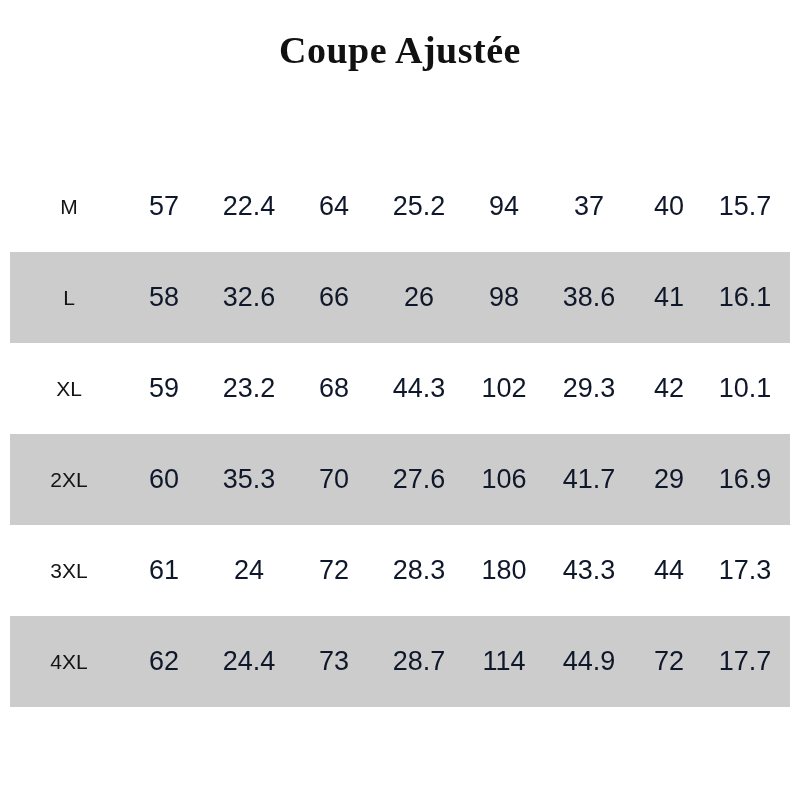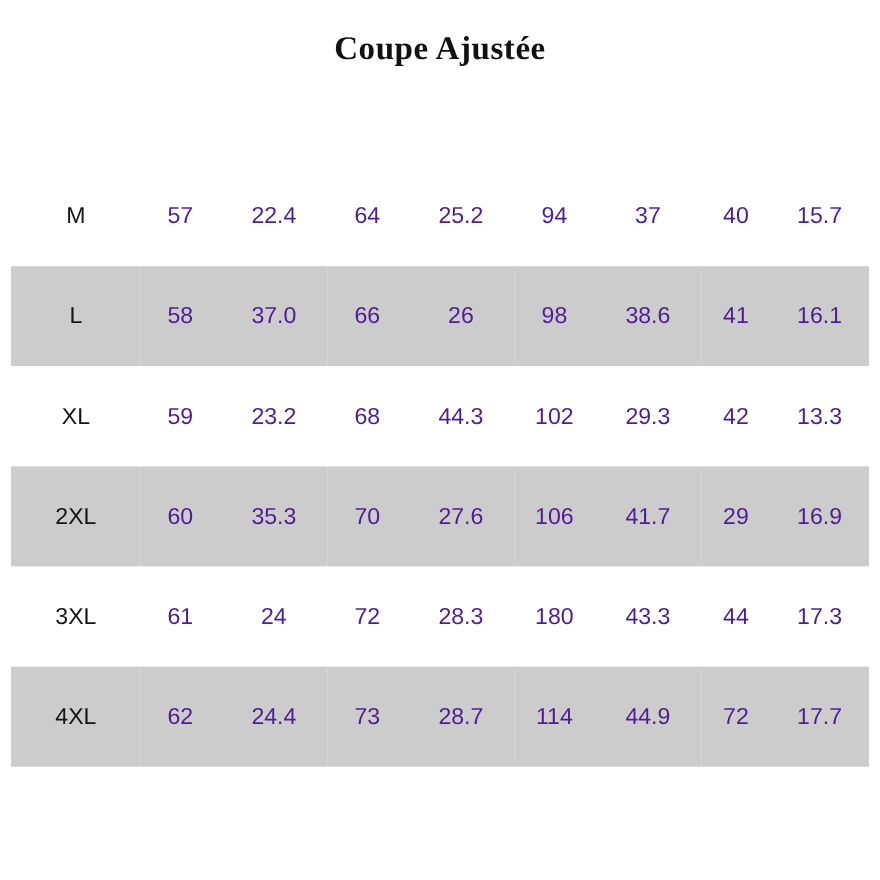--- a/index.html
+++ b/index.html
@@ -16,21 +16,21 @@
     width: 800px;
     height: 800px;
     background: #ffffff;
     overflow: hidden;
   }
 
   #title {
     text-align: center;
     font-family: "Liberation Serif", serif;
     font-weight: bold;
-    font-size: 30px;
+    font-size: 38px;
     color: #111111;
     letter-spacing: 0.5px;
     padding-top: 28px;
     padding-bottom: 0;
     margin: 0;
   }
 
   table.size-table {
     border-collapse: collapse;
     width: 760px;
@@ -81,22 +81,22 @@
   }
 
   .group-cell {
     padding-top: 14px;
     vertical-align: top;
   }
 
   
   tbody tr td {
     text-align: center;
-    font-size: 21px;
-    color: #4c1d95;
+    font-size: 27px;
+    color: #0f172a;
     height: 91px;
     vertical-align: middle;
   }
 
   tbody tr.row-odd td {
     background: #ffffff;
   }
 
   tbody tr.row-even td {
     background: #cccccc;
@@ -155,39 +155,39 @@
         <td>25.2</td>
         <td>94</td>
         <td>37</td>
         <td>40</td>
         <td>15.7</td>
       </tr>
 
       <tr class="row-even">
         <td class="size-label">L</td>
         <td>58</td>
-        <td>37.0</td>
+        <td>32.6</td>
         <td>66</td>
         <td>26</td>
         <td>98</td>
         <td>38.6</td>
         <td>41</td>
         <td>16.1</td>
       </tr>
 
       <tr class="row-odd">
         <td class="size-label">XL</td>
         <td>59</td>
         <td>23.2</td>
         <td>68</td>
         <td>44.3</td>
         <td>102</td>
         <td>29.3</td>
         <td>42</td>
-        <td>13.3</td>
+        <td>10.1</td>
       </tr>
 
       <tr class="row-even">
         <td class="size-label">2XL</td>
         <td>60</td>
         <td>35.3</td>
         <td>70</td>
         <td>27.6</td>
         <td>106</td>
         <td>41.7</td>

